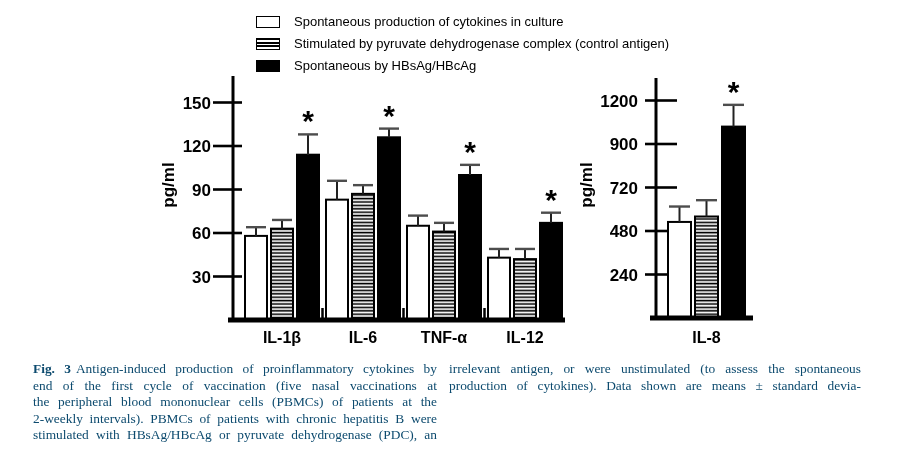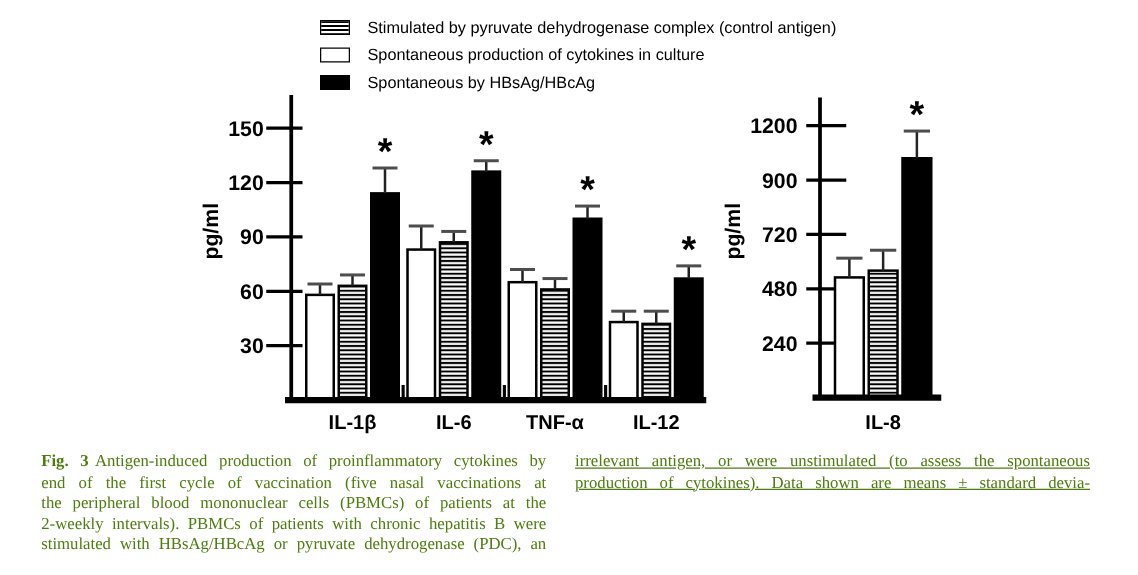--- a/index.html
+++ b/index.html
@@ -15,40 +15,40 @@
   .legend-label{font-size:13px;line-height:13px;white-space:nowrap;}
   
   #chart-svg{position:absolute;left:0;top:0;}
   #chart-svg text{font-family:"Liberation Sans",sans-serif;fill:#000;}
   .tick-label{font-size:17px;font-weight:bold;}
   .cat-label{font-size:16px;font-weight:bold;}
   .ylab{font-size:17px;font-weight:bold;}
   .star{font-size:30px;font-weight:bold;}
   
   .cap-col{position:absolute;top:361px;font-family:"Liberation Serif",serif;
-           font-size:13.4px;line-height:16.5px;color:#4d7c0f;}
+           font-size:13.4px;line-height:16.5px;color:#0c4a6e;}
   #caption-left{left:33px;width:404px;}
-  #caption-right{left:460px;width:412px;text-decoration:underline;}
+  #caption-right{left:449px;width:412px;}
   .cap-line{text-align:justify;text-align-last:justify;white-space:normal;}
   .cap-line.no-just{text-align-last:left;}
   .cap-bold{font-weight:bold;padding-right:5px;}
 </style>
 </head>
 <body>
 
 <div class="page">
 
   <div class="legend">
     <div class="legend-row">
+      <span class="swatch"></span>
+      <span class="legend-label">Spontaneous production of cytokines in culture</span>
+    </div>
+    <div class="legend-row">
       <span class="swatch swatch-stripes"></span>
       <span class="legend-label">Stimulated by pyruvate dehydrogenase complex (control antigen)</span>
-    </div>
-    <div class="legend-row">
-      <span class="swatch"></span>
-      <span class="legend-label">Spontaneous production of cytokines in culture</span>
     </div>
     <div class="legend-row">
       <span class="swatch swatch-black"></span>
       <span class="legend-label">Spontaneous by HBsAg/HBcAg</span>
     </div>
   </div>
 
   <svg id="chart-svg" width="910" height="356" viewBox="0 0 910 356">
     <defs>
       <pattern id="hatch" patternUnits="userSpaceOnUse" width="6" height="3.4">

